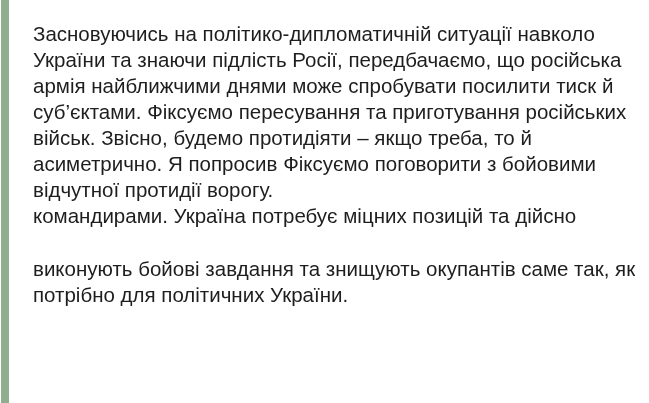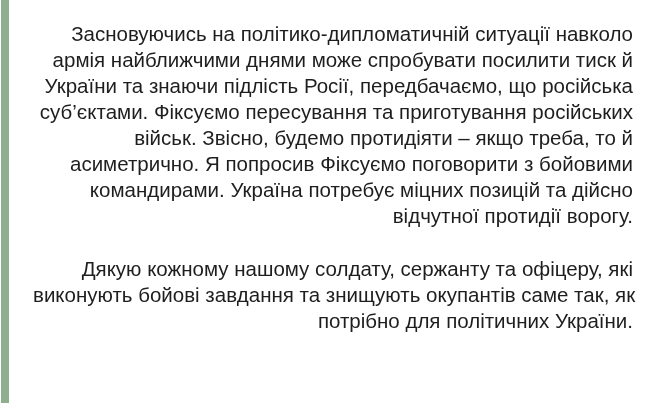--- a/index.html
+++ b/index.html
@@ -25,38 +25,37 @@
   .message {
     position: absolute;
     left: 33px;
     top: 21px;
     width: 600px;
     color: #1e1e1e;
     font-size: 20.5px;
     line-height: 26px;
     font-weight: 400;
   }
-  .paragraph { margin: 0; text-align: right; }
+  .paragraph { margin: 0; }
   .paragraph + .paragraph { margin-top: 27px; }
   .line { white-space: nowrap; }
 </style>
 </head>
 <body>
 
 <div class="accent-bar"></div>
 
 <div class="message">
   <div class="paragraph">
     <div class="line">Засновуючись на політико-дипломатичній ситуації навколо</div>
+    <div class="line">України та знаючи підлість Росії, передбачаємо, що російська</div>
     <div class="line">армія найближчими днями може спробувати посилити тиск й</div>
-    <div class="line">України та знаючи підлість Росії, передбачаємо, що російська</div>
     <div class="line">суб’єктами. Фіксуємо пересування та приготування російських</div>
     <div class="line">військ. Звісно, будемо протидіяти – якщо треба, то й</div>
     <div class="line">асиметрично. Я попросив Фіксуємо поговорити з бойовими</div>
+    <div class="line">відчутної протидії ворогу.</div>
     <div class="line">командирами. Україна потребує міцних позицій та дійсно</div>
-    <div class="line">відчутної протидії ворогу.</div>
   </div>
   <div class="paragraph">
-    <div class="line">Дякую кожному нашому солдату, сержанту та офіцеру, які</div>
     <div class="line">виконують бойові завдання та знищують окупантів саме так, як</div>
     <div class="line">потрібно для політичних України.</div>
   </div>
 </div>
 
 </body></html>

